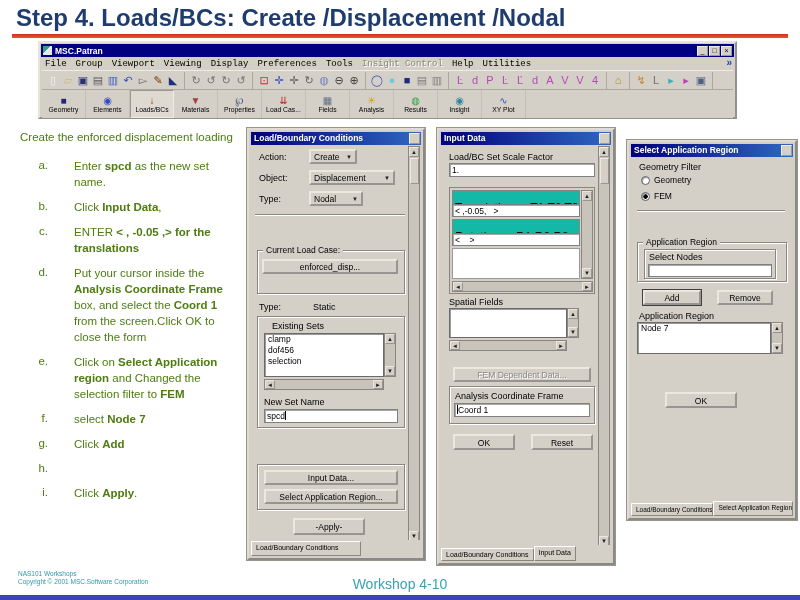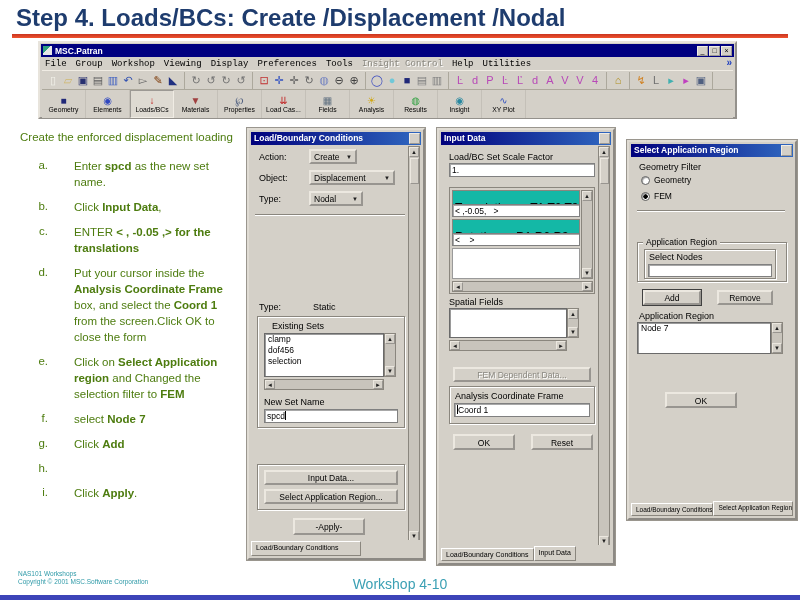--- a/index.html
+++ b/index.html
@@ -95,21 +95,21 @@
         <span class="wc">_</span>
         <span class="wc">□</span>
         <span class="wc">×</span>
       </span>
     </div>
 
     <div class="menubar">
 
     <span class="menu-item">File</span>
         <span class="menu-item">Group</span>
-        <span class="menu-item">Workshop</span>
+        <span class="menu-item">Viewport</span>
         <span class="menu-item">Viewing</span>
         <span class="menu-item">Display</span>
         <span class="menu-item">Preferences</span>
         <span class="menu-item">Tools</span>
         <span class="menu-item disabled">Insight Control</span>
         <span class="menu-item">Help</span>
         <span class="menu-item">Utilities</span>
       </div>
     <span class="menu-chevron">»</span>
 
@@ -281,20 +281,24 @@
     <span class="lbl" style="left:10px;top:43px;">Object:</span>
     <span class="dd" style="left:60px;top:40px;width:86px;">
         <span>Displacement</span>
       </span>
     <span class="lbl" style="left:10px;top:64px;">Type:</span>
     <span class="dd" style="left:60px;top:61px;width:54px;">
         <span>Nodal</span>
       </span>
     <div class="hr" style="left:6px;top:84px;width:150px;"></div>
 
+    <div class="gb" style="left:8px;top:120px;width:148px;height:44px;">
+      <span class="gb-legend">Current Load Case:</span>
+      <span class="wb" style="left:4px;top:8px;width:136px;height:15px;line-height:13px;">enforced_disp...</span>
+    </div>
     <span class="lbl" style="left:10px;top:172px;">Type:</span>
     <span class="lbl" style="left:64px;top:172px;">Static</span>
 
     <div class="gb" style="left:8px;top:186px;width:148px;height:112px;">
       <span class="lbl" style="left:14px;top:4px;">Existing Sets</span>
       <div class="lb" style="left:6px;top:16px;width:120px;height:44px;">
 
       <div class="lb-item">clamp</div>
           <div class="lb-item">dof456</div>
           <div class="lb-item">selection</div>

